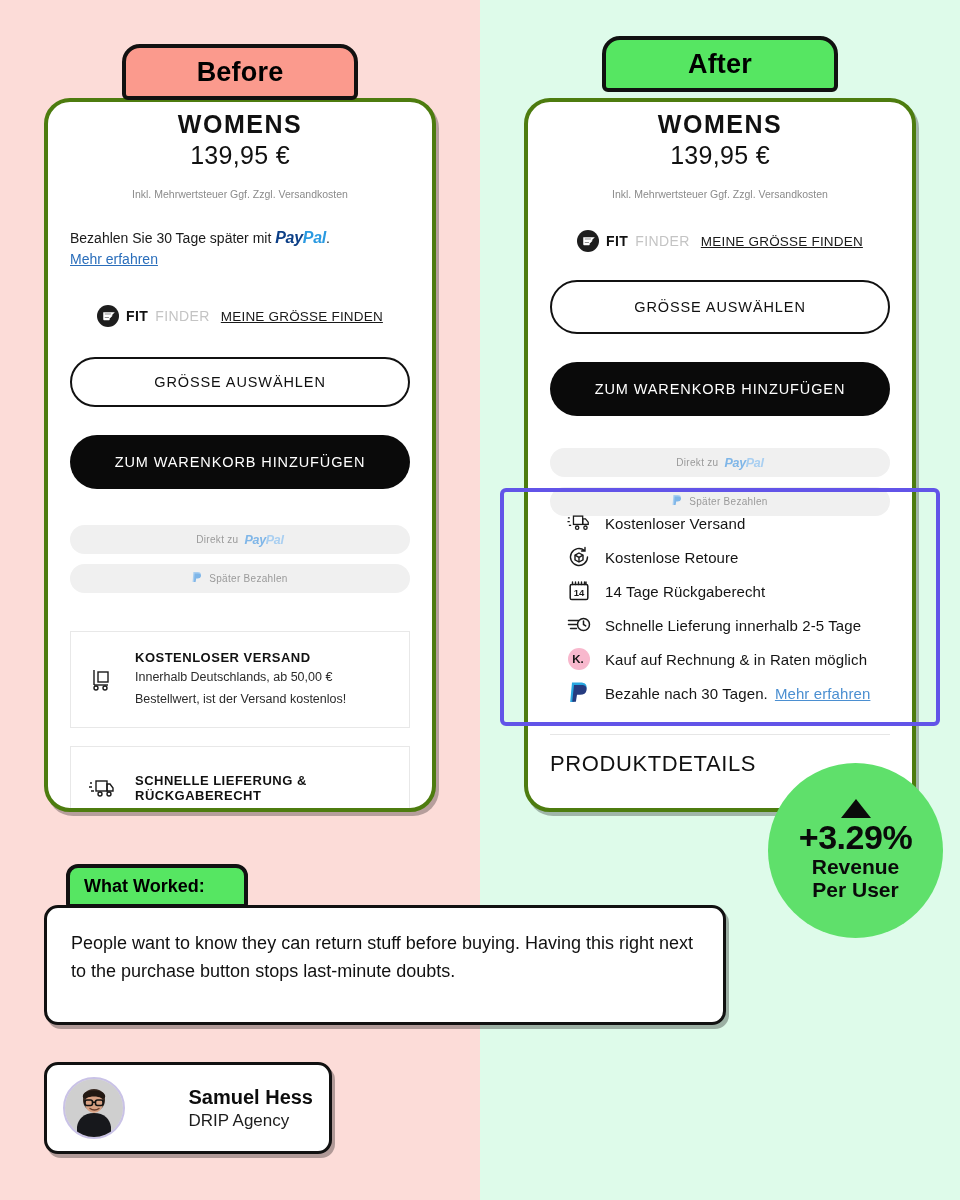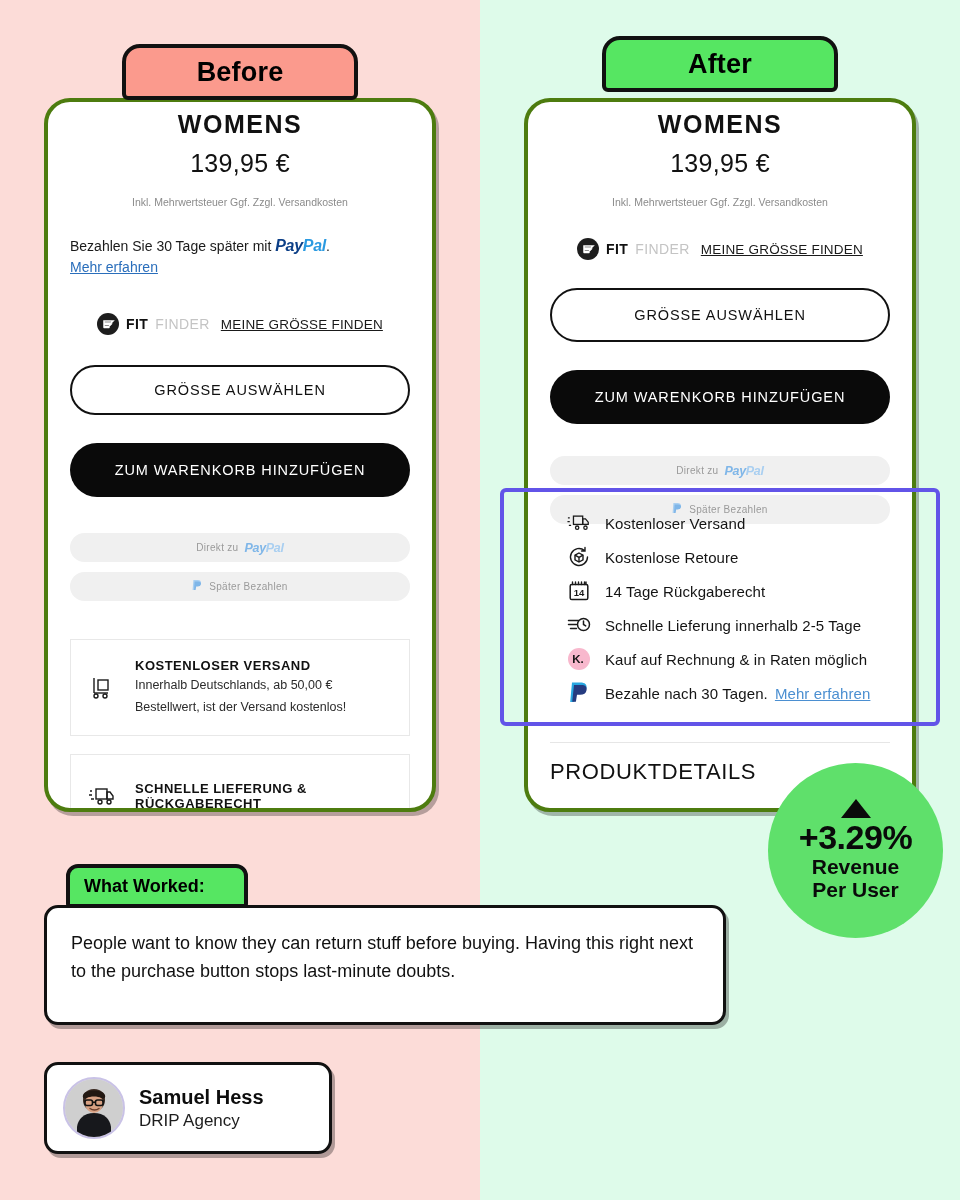--- a/index.html
+++ b/index.html
@@ -40,21 +40,21 @@
   }
   .phone-before { left: 44px;  top: 98px; width: 392px; height: 714px; }
   .phone-after  { left: 524px; top: 98px; width: 392px; height: 714px; }
 
   .womens {
     text-align: center; font-weight: bold; font-size: 25px;
     letter-spacing: 1.5px; color: #111; margin-top: -6px;
   }
   .price {
     text-align: center; font-size: 25px; color: #111;
-    margin-top: 10px; letter-spacing: .3px;
+    margin-top: 2px; letter-spacing: .3px;
   }
   .vat {
     text-align: center; font-size: 10.5px; color: #8b8b8b;
     margin-top: 18px;
   }
 
   
   .pp-promo { margin: 26px 22px 0 22px; font-size: 14px; color: #1a1a1a; line-height: 1.45; }
   .pp-promo .link { color: #2a6ebb; display: block; }
   .pp-word { font-weight: bold; font-size: 16px; font-style: italic; letter-spacing: -.3px; }
@@ -142,20 +142,21 @@
     padding: 22px 24px; box-shadow: 3px 4px 0 rgba(0,0,0,.30);
     font-size: 18px; color: #111; line-height: 1.55;
   }
 
   
   .author {
     position: absolute; left: 44px; top: 1062px; width: 288px; height: 92px;
     background: #fff; border: 3px solid #111; border-radius: 14px; z-index: 7;
     display: flex; align-items: center; gap: 14px; padding: 0 16px;
     box-shadow: 3px 4px 0 rgba(0,0,0,.30);
+    justify-content: space-between;
   }
   .avatar {
     width: 62px; height: 62px; border-radius: 50%; flex: none;
     background: #ded9ee; border: 2px solid #c9c2e6; overflow: hidden; position: relative;
   }
   .author .nm { font-size: 20px; font-weight: bold; color: #0d0d0d; }
   .author .co { font-size: 17px; color: #1d1d1d; margin-top: 2px; }
 </style>
 </head>
 <body>

